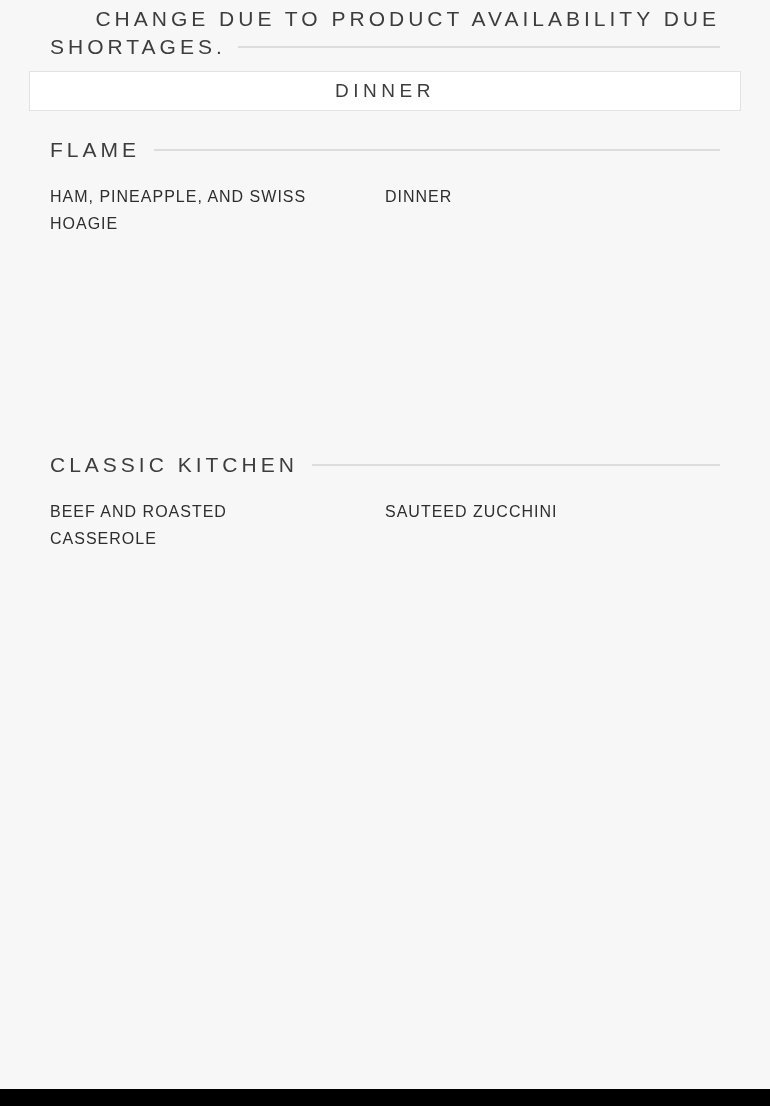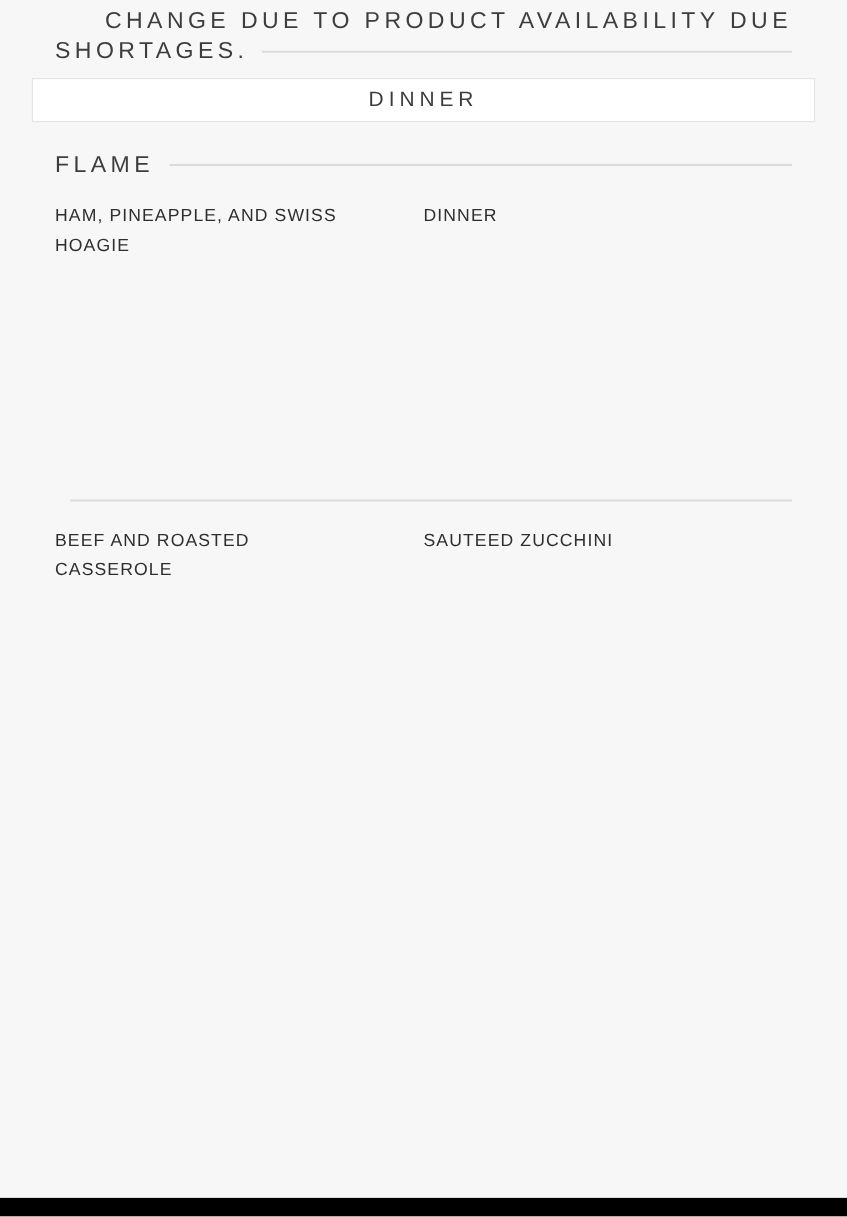--- a/index.html
+++ b/index.html
@@ -106,20 +106,21 @@
       <span class="rule"></span>
     </div>
     <div class="menu-grid">
       <div class="menu-item">HAM, PINEAPPLE, AND SWISS HOAGIE</div>
       <div class="menu-item">DINNER</div>
     </div>
   </section>
 
   <section>
     <div class="station-header">
+      <span>CLASSIC KITCHEN</span>
       <span class="rule"></span>
     </div>
     <div class="menu-grid">
       <div class="menu-item">BEEF AND ROASTED CASSEROLE</div>
       <div class="menu-item">SAUTEED ZUCCHINI</div>
     </div>
   </section>
 
 </div>
 

